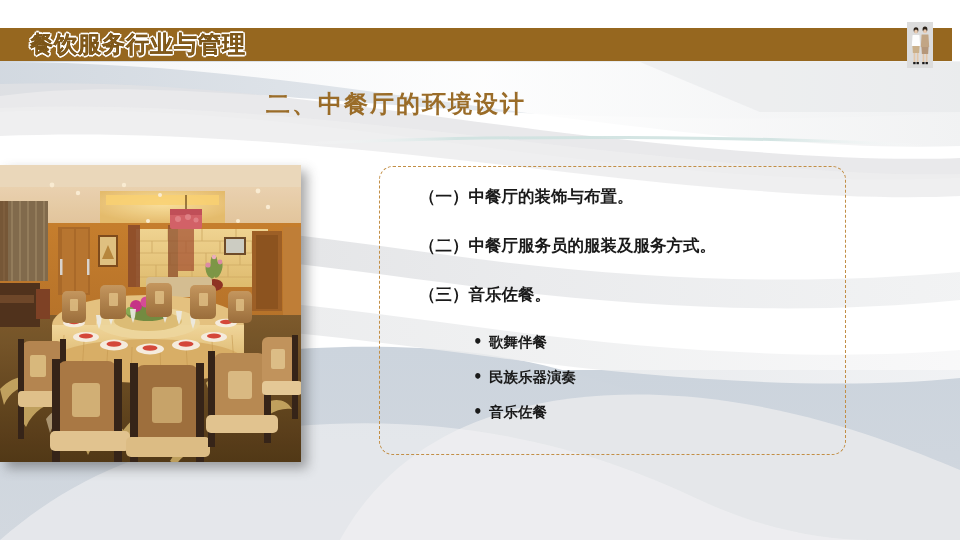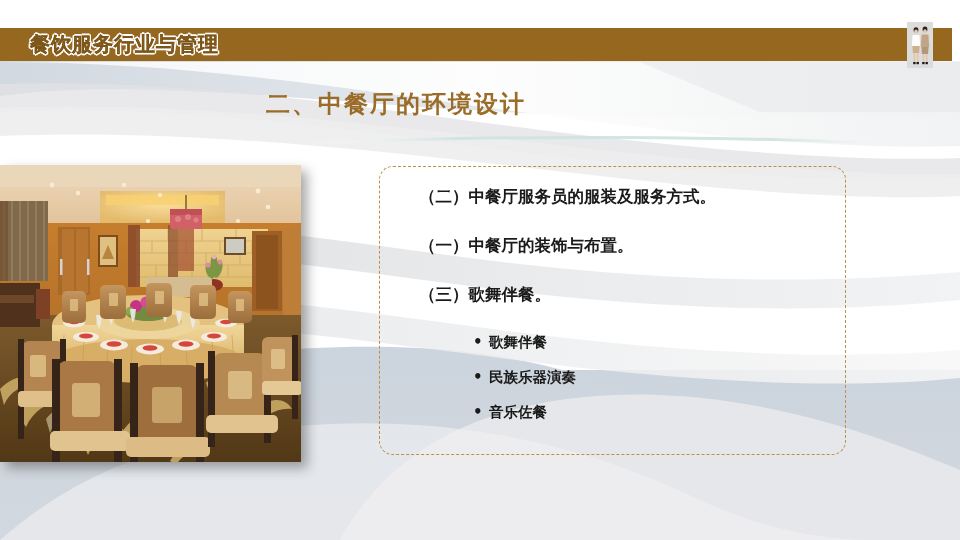--- a/index.html
+++ b/index.html
@@ -16,21 +16,21 @@
   .bg-svg { position:absolute; left:0; top:0; width:960px; height:540px; }
 
   
   .header-bar {
     position:absolute; left:0; top:28px; width:952px; height:33px;
     background:#96671f;
     z-index:5;
   }
   .header-title {
     position:absolute; left:30px; top:30px;
-    font-size:20px; font-weight:bold; color:#ffffff;
+    font-size:23px; font-weight:bold; color:#ffffff;
     letter-spacing:1px;
     line-height:29px;
     z-index:7;
     text-shadow:
       -1.4px -1.4px 0 #fff, 1.4px -1.4px 0 #fff,
       -1.4px  1.4px 0 #fff, 1.4px  1.4px 0 #fff,
        0 -1.6px 0 #fff, 0 1.6px 0 #fff,
       -1.6px 0 0 #fff, 1.6px 0 0 #fff;
     -webkit-text-stroke:0.3px #7a5418;
   }
@@ -428,25 +428,25 @@
       <rect x="36" y="124" width="14" height="30" fill="#7b3f26"></rect>
 
       <rect x="0" y="0" width="301" height="297" fill="#b06a1a" opacity="0.07"></rect>
     </svg>
   </div>
 
   <div class="content-box"></div>
 
   <div class="content-list">
 
+    <div class="item-line">（一）中餐厅的装饰与布置。</div>
+
     <div class="item-line">（二）中餐厅服务员的服装及服务方式。</div>
 
-    <div class="item-line">（一）中餐厅的装饰与布置。</div>
-
-    <div class="item-line">（三）歌舞伴餐。</div>
+    <div class="item-line">（三）音乐佐餐。</div>
 
     <div class="bullets">
       <div class="bullet-row">
         <span class="bullet-dot">•</span>
         <span>歌舞伴餐</span>
       </div>
       <div class="bullet-row">
         <span class="bullet-dot">•</span>
         <span>民族乐器演奏</span>
       </div>

